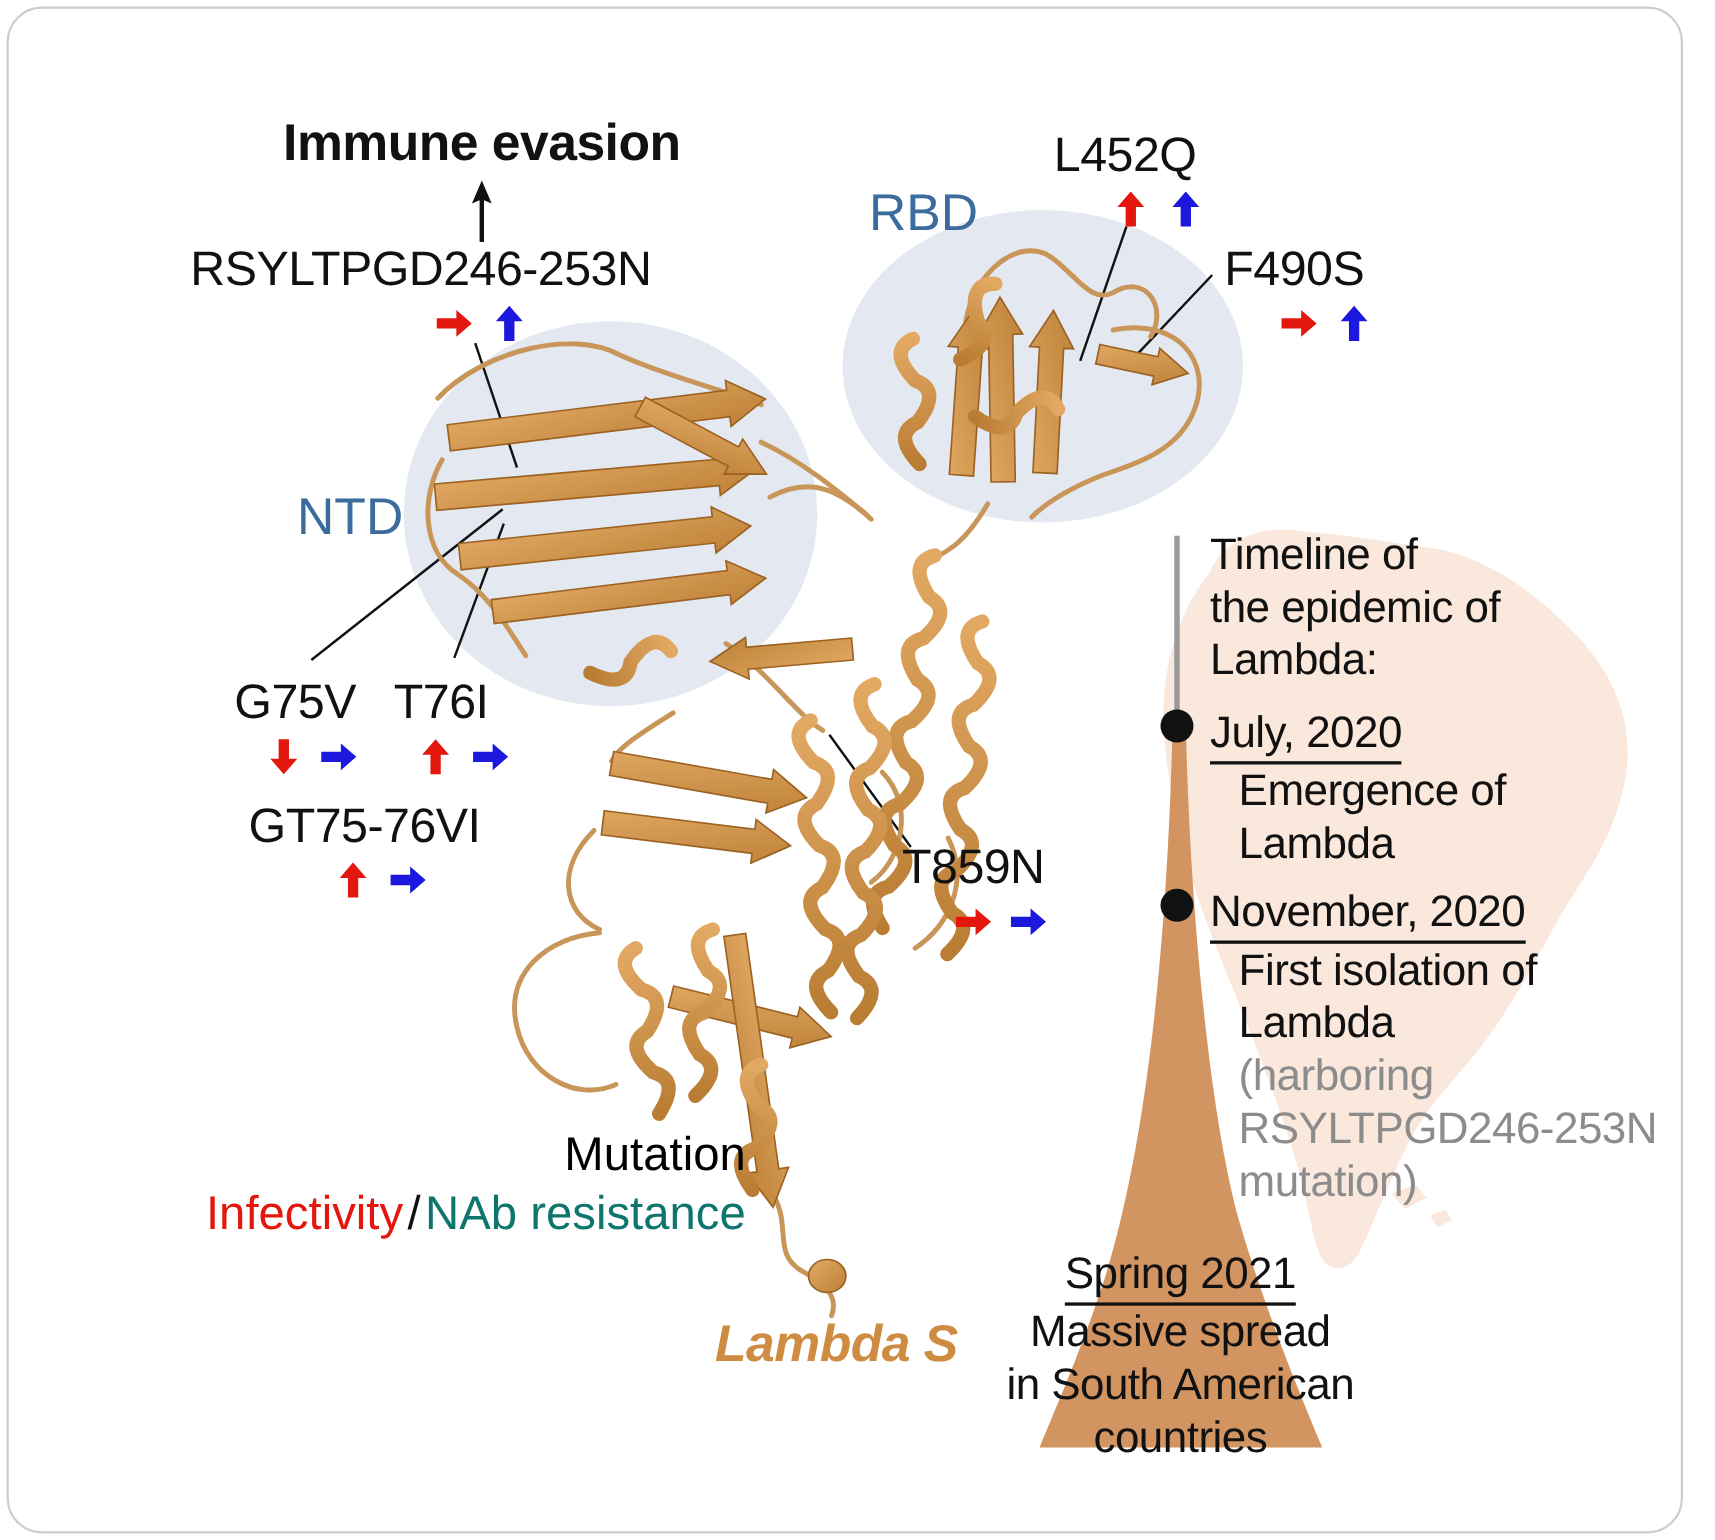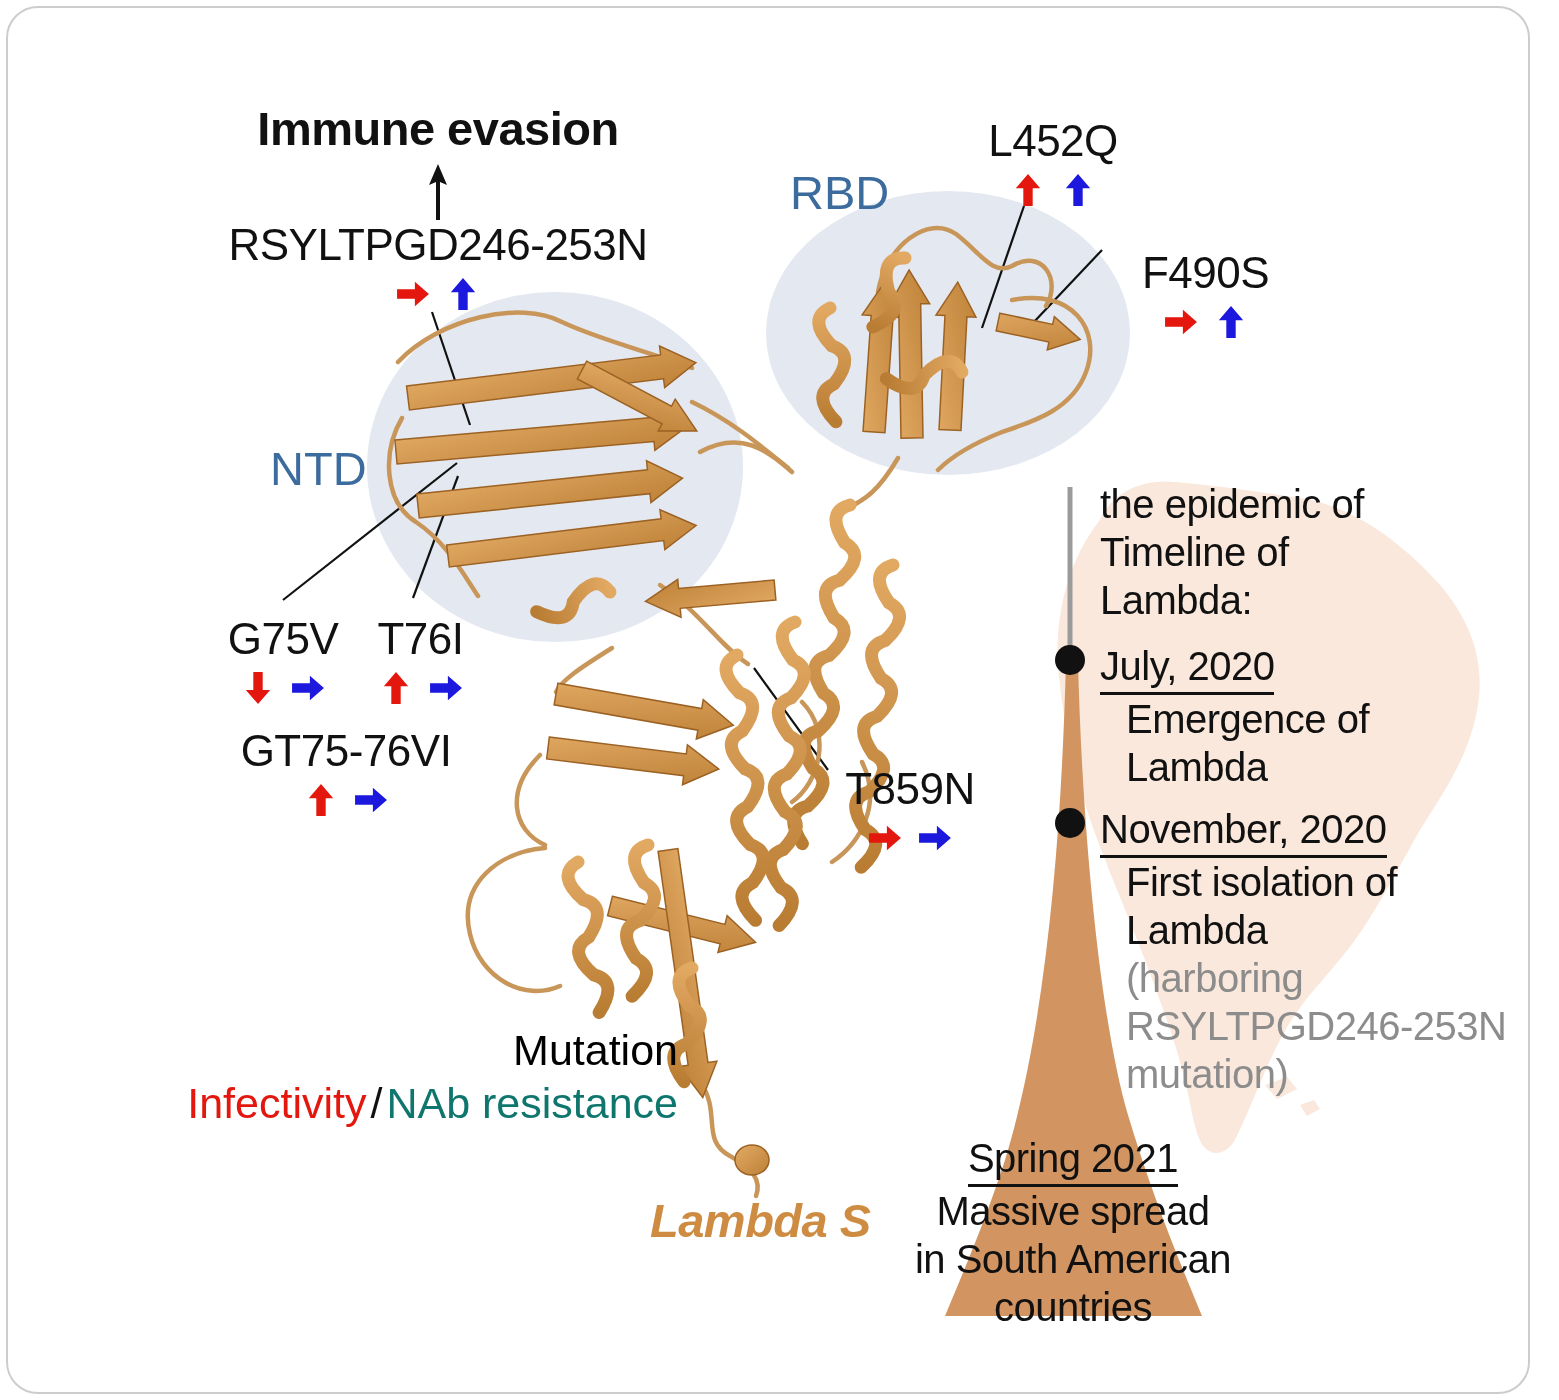--- a/index.html
+++ b/index.html
@@ -2,21 +2,21 @@
 <html><head>
 <meta charset="utf-8">
 <style>
   html,body{margin:0;padding:0;background:#fff;}
   .stage{position:relative;width:1536px;height:1400px;background:#fff;overflow:hidden;
          font-family:"Liberation Sans","DejaVu Sans",sans-serif;}
   .figure{position:absolute;inset:6px;background:#fff;border:2px solid #cdcdcd;border-radius:32px;overflow:hidden;}
   .art{position:absolute;left:-8px;top:-8px;width:1559px;height:1400px;}
   .t{position:absolute;color:#111;white-space:nowrap;letter-spacing:-0.5px;line-height:1.08;}
   .title{font-weight:700;font-size:47px;text-align:center;}
-  .mut{position:absolute;text-align:center;}
+  .mut{position:absolute;}
   .mut-label{font-size:44px;color:#111;letter-spacing:-0.5px;}
   .arrow-row{display:flex;justify-content:center;align-items:center;gap:14px;margin-top:8px;height:32px;}
   .arrow{width:36px;height:30px;flex:0 0 auto;}
   .arrow.dir-up{transform:rotate(-90deg);}
   .arrow.dir-down{transform:rotate(90deg);}
   .arrow.infectivity path{fill:#e3170d;}
   .arrow.nab path{fill:#1c18dd;}
   .domain-label{font-size:47px;color:#3c6b9d;letter-spacing:0;}
   .legend{position:absolute;text-align:right;font-size:43px;}
   .legend .l2{margin-top:4px;}
@@ -187,21 +187,21 @@
     <div class="arrow-row">
       <svg class="arrow infectivity dir-up" viewBox="0 0 38 32">
             <path d="M2 11 L21 11 L21 3 L36 16 L21 29 L21 21 L2 21 Z"></path>
           </svg>
       <svg class="arrow nab dir-up" viewBox="0 0 38 32">
             <path d="M2 11 L21 11 L21 3 L36 16 L21 29 L21 21 L2 21 Z"></path>
           </svg>
     </div>
   </div>
 
-  <div class="mut" style="left:1105px;top:212px;width:185px;margin-top:28px;">
+  <div class="mut" style="left:1105px;top:212px;width:185px;">
     <div class="mut-label">F490S</div>
     <div class="arrow-row">
       <svg class="arrow infectivity dir-right" viewBox="0 0 38 32">
             <path d="M2 11 L21 11 L21 3 L36 16 L21 29 L21 21 L2 21 Z"></path>
           </svg>
       <svg class="arrow nab dir-up" viewBox="0 0 38 32">
             <path d="M2 11 L21 11 L21 3 L36 16 L21 29 L21 21 L2 21 Z"></path>
           </svg>
     </div>
   </div>
@@ -255,22 +255,22 @@
   </div>
 
   <div class="legend" style="left:150px;top:1018px;width:520px;">
     <div>Mutation</div>
     <div class="l2"><span class="leg-inf">Infectivity</span><span class="leg-sep">/</span><span class="leg-nab">NAb resistance</span></div>
   </div>
 
   <div class="t lambda-label" style="left:642px;top:1188px;">Lambda S</div>
 
   <div class="tl" style="left:1092px;top:472px;">
+    <div>Timeline of</div>
     <div>the epidemic of</div>
-    <div>Timeline of</div>
     <div>Lambda:</div>
   </div>
 
   <div class="tl" style="left:1092px;top:634px;">
     <div><span class="tl-date">July, 2020</span></div>
     <div class="tl-ind">Emergence of</div>
     <div class="tl-ind">Lambda</div>
   </div>
 
   <div class="tl" style="left:1092px;top:797px;">

